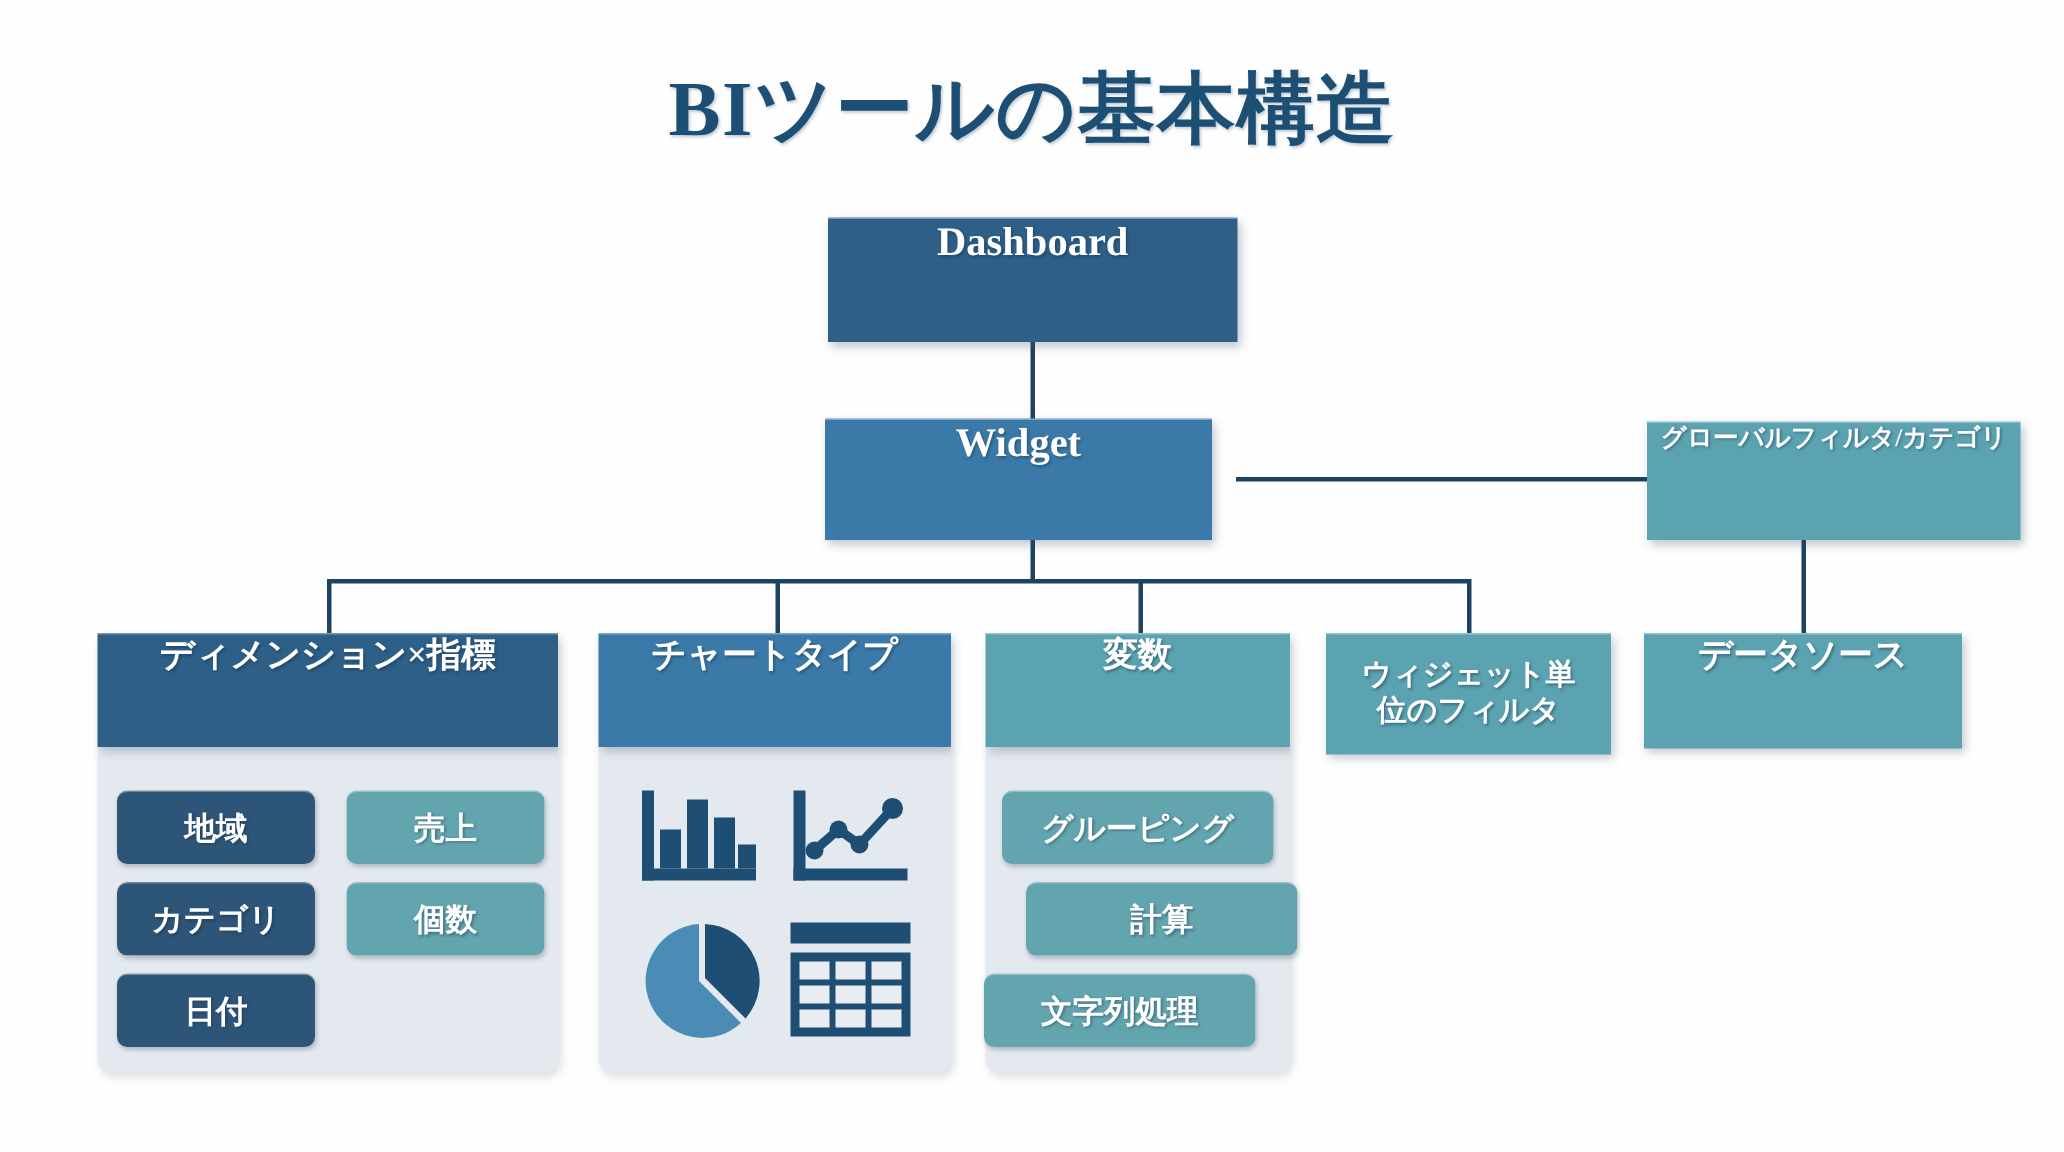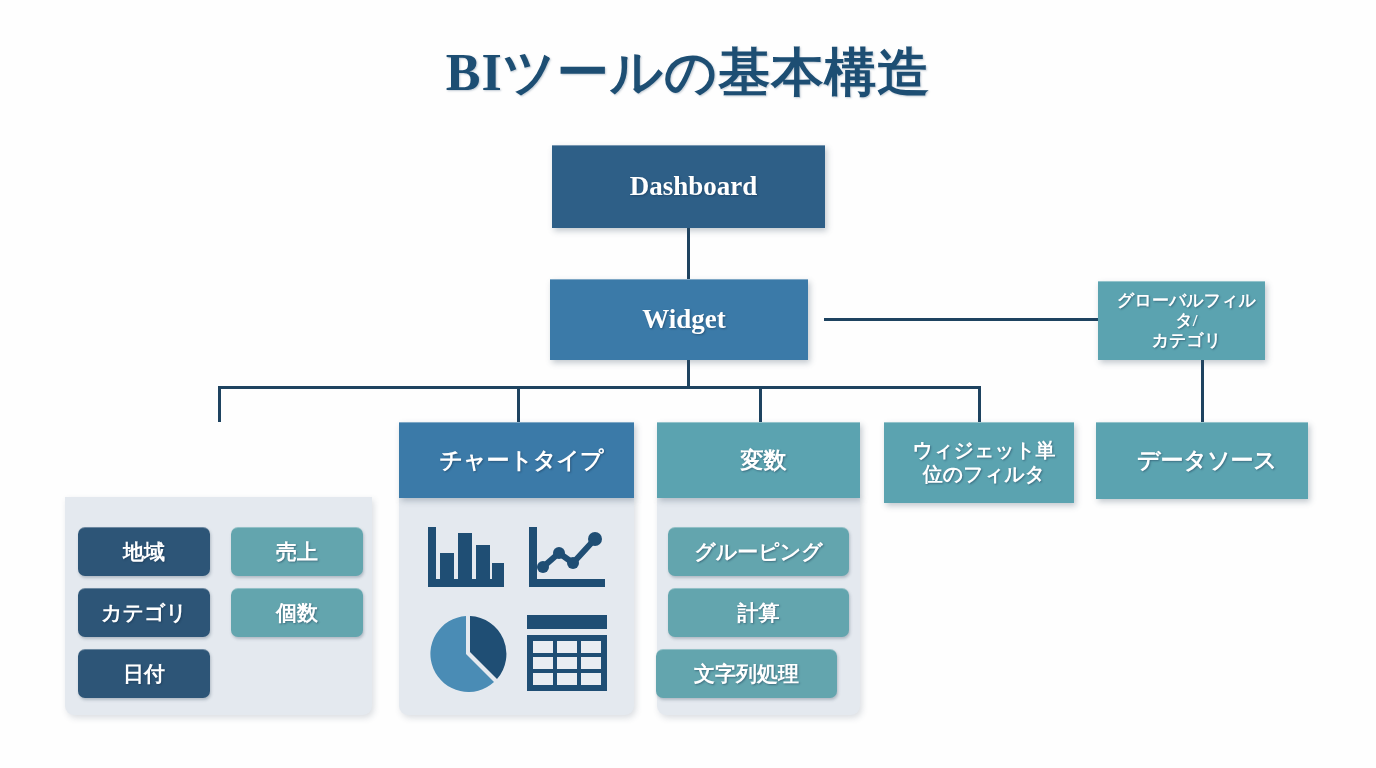--- a/index.html
+++ b/index.html
@@ -42,30 +42,28 @@
     background: #1e4360;
   }
   .line.v { width: 3px; }
   .line.h { height: 3px; }
 
   
   .node {
     position: absolute;
     box-sizing: border-box;
     display: flex;
-    align-items: center;
     justify-content: center;
     text-align: center;
     color: #ffffff;
     font-weight: bold;
     line-height: 1.18;
     box-shadow: 2px 3px 6px rgba(60,80,100,0.30);
     border-top: 1px solid rgba(255,255,255,0.35);
     text-shadow: 1px 1px 2px rgba(20,45,70,0.45);
-    padding-left: 10px;
   }
   .node.navy    { background: #2e5f87; }
   .node.blue    { background: #3b7aa8; }
   .node.teal    { background: #5ba3b0; }
 
   
   .panel {
     position: absolute;
     box-sizing: border-box;
     background: #e4e9ef;
@@ -120,35 +118,38 @@
   <div class="line v" style="left:978px; top:386px; height:36px;"></div>
 
   <div class="node navy" style="left:552px; top:145px; width:273px; height:83px; font-size:27px;">
     <span>Dashboard</span>
   </div>
 
   <div class="node blue" style="left:550px; top:279px; width:258px; height:81px; font-size:27px;">
     <span>Widget</span>
   </div>
 
-  <div class="node teal" style="left:1098px; top:281px; width:167px; height:79px; font-size:17px; flex-direction:column;">
+  <div class="node teal" style="left:1098px; top:281px; width:249px; height:79px; font-size:17px; ">
     <span>グローバルフィルタ/</span>
     <span>カテゴリ</span>
   </div>
 
   <div class="node teal" style="left:1096px; top:422px; width:212px; height:77px; font-size:23px;">
     <span>データソース</span>
   </div>
 
   <div class="node teal" style="left:884px; top:422px; width:190px; height:81px; font-size:20px; flex-direction:column;">
     <span>ウィジェット単</span>
     <span>位のフィルタ</span>
   </div>
 
   <div class="panel" style="left:65px; top:497px; width:307px; height:218px;"></div>
+  <div class="node navy" style="left:65px; top:422px; width:307px; height:76px; font-size:23px;">
+    <span>ディメンション×指標</span>
+  </div>
 
   <div class="chip dark" style="left:78px; top:527px; width:132px; height:49px; font-size:21px;justify-content:center;">
     <span>地域</span>
   </div>
   <div class="chip dark" style="left:78px; top:588px; width:132px; height:49px; font-size:21px;">
     <span>カテゴリ</span>
   </div>
   <div class="chip dark" style="left:78px; top:649px; width:132px; height:49px; font-size:21px;">
     <span>日付</span>
   </div>
@@ -222,20 +223,20 @@
   </div>
 
   <div class="panel" style="left:657px; top:497px; width:203px; height:218px;"></div>
   <div class="node teal" style="left:657px; top:422px; width:203px; height:76px; font-size:23px;">
     <span>変数</span>
   </div>
 
   <div class="chip teal" style="left:668px; top:527px; width:181px; height:49px; font-size:21px;">
     <span>グルーピング</span>
   </div>
-  <div class="chip teal" style="left:668px; top:588px; width:181px; height:49px; font-size:21px;">
+  <div class="chip teal" style="left:684px; top:588px; width:181px; height:49px; font-size:21px;">
     <span>計算</span>
   </div>
   <div class="chip teal" style="left:656px; top:649px; width:181px; height:49px; font-size:21px;">
     <span>文字列処理</span>
   </div>
 
 </div>
 
 </body></html>

